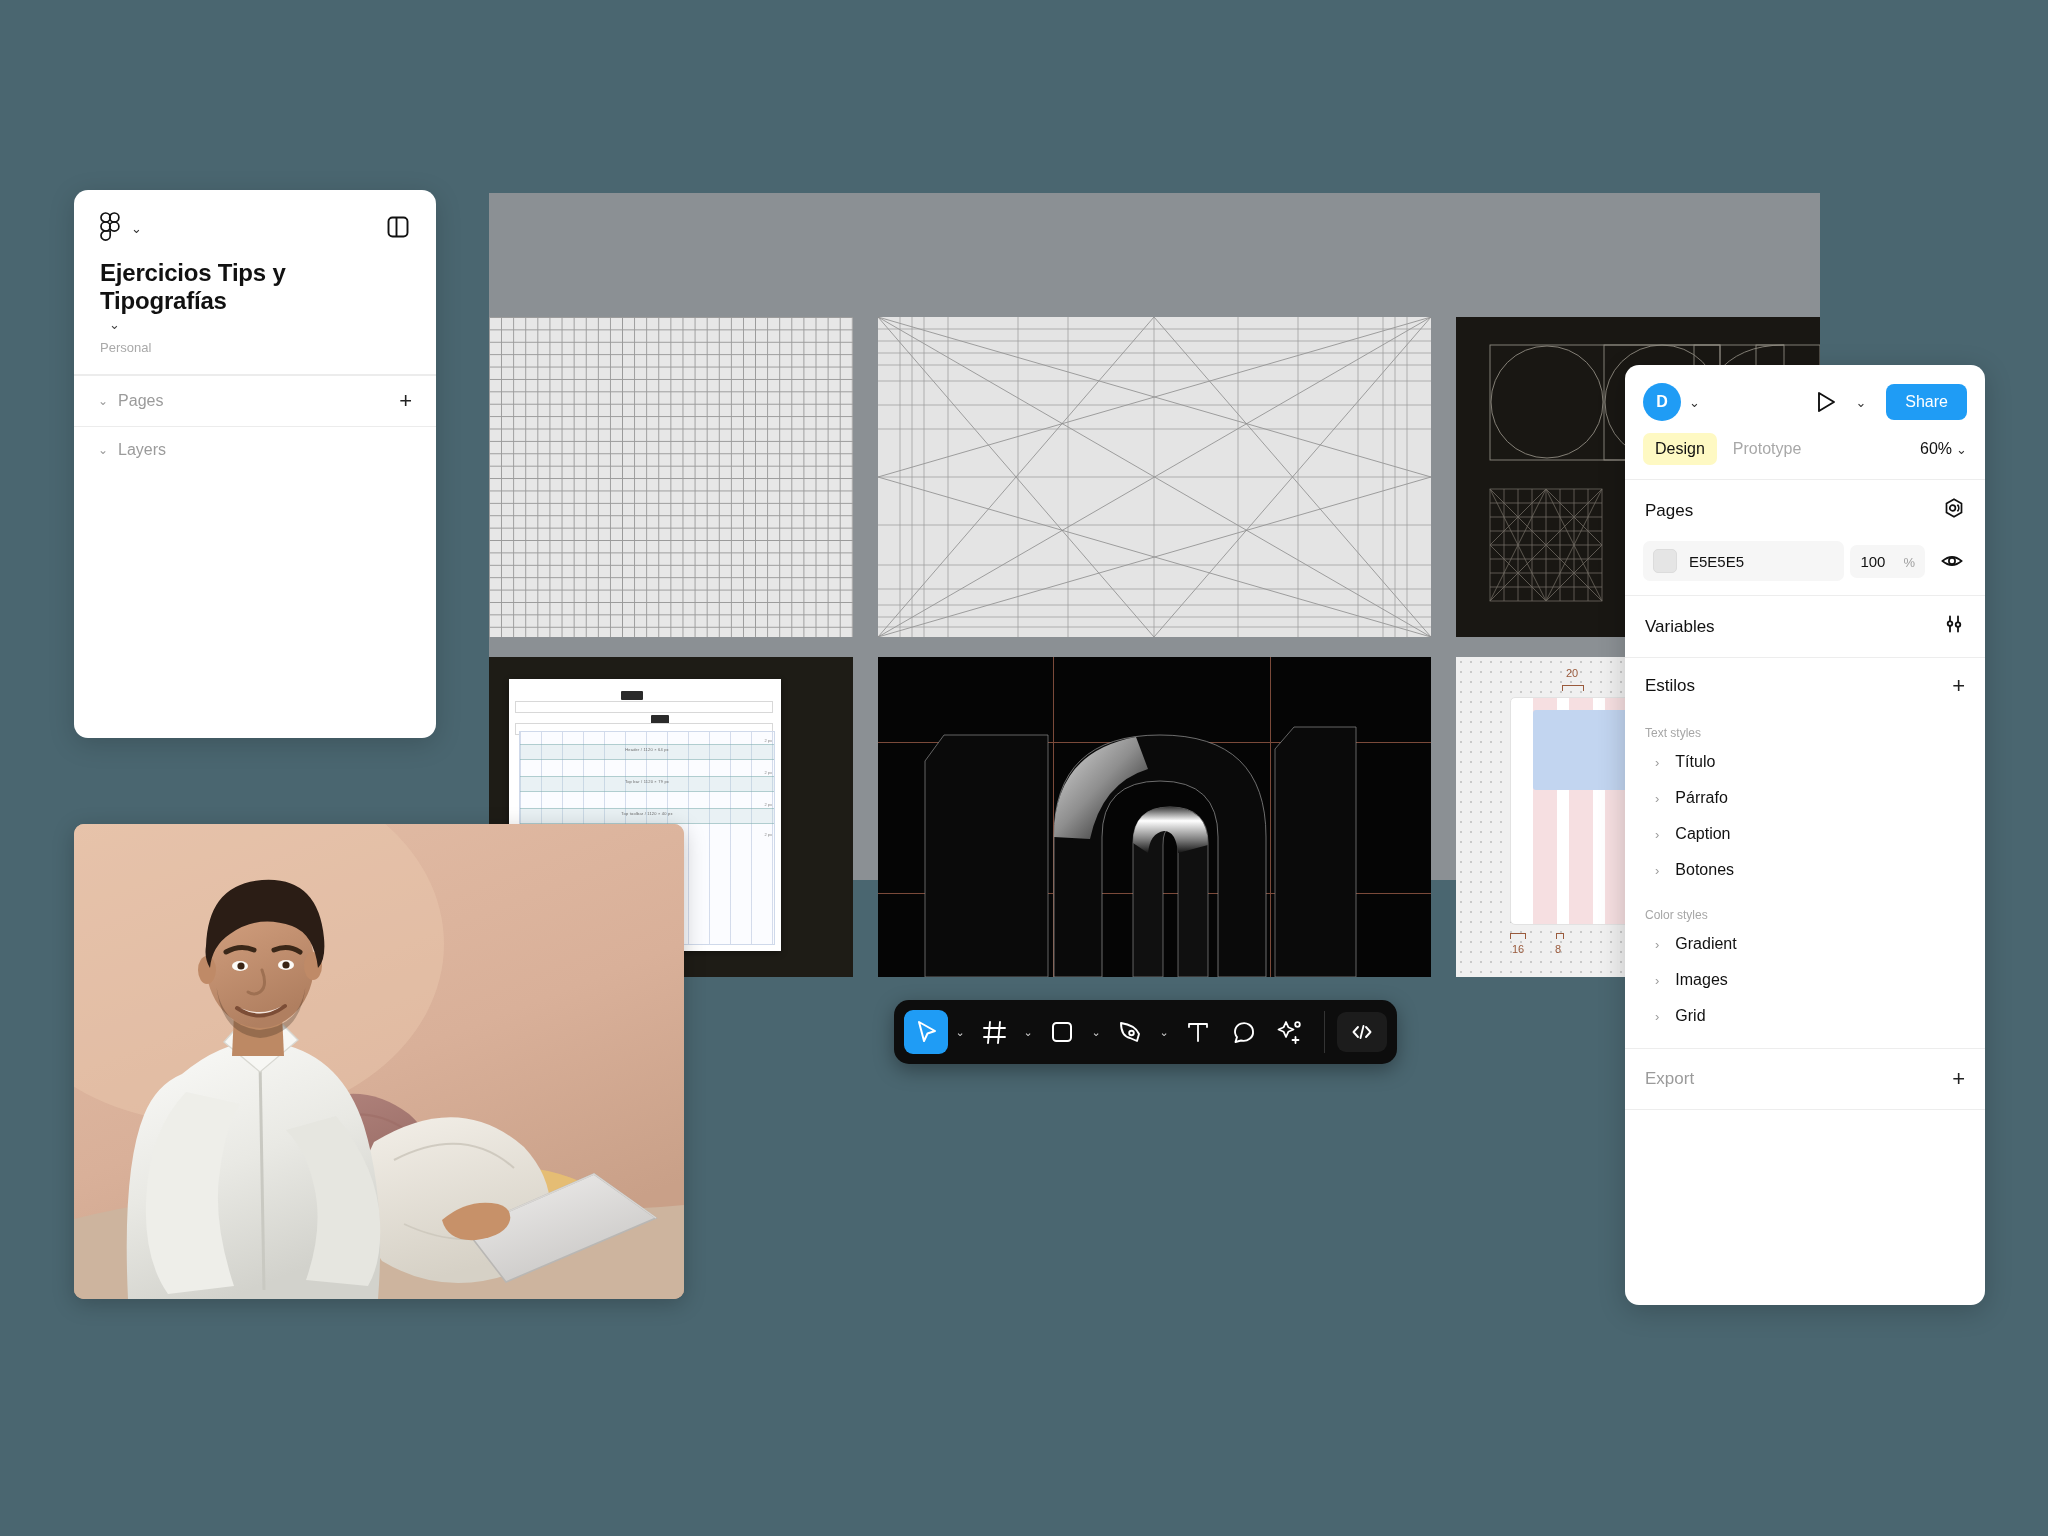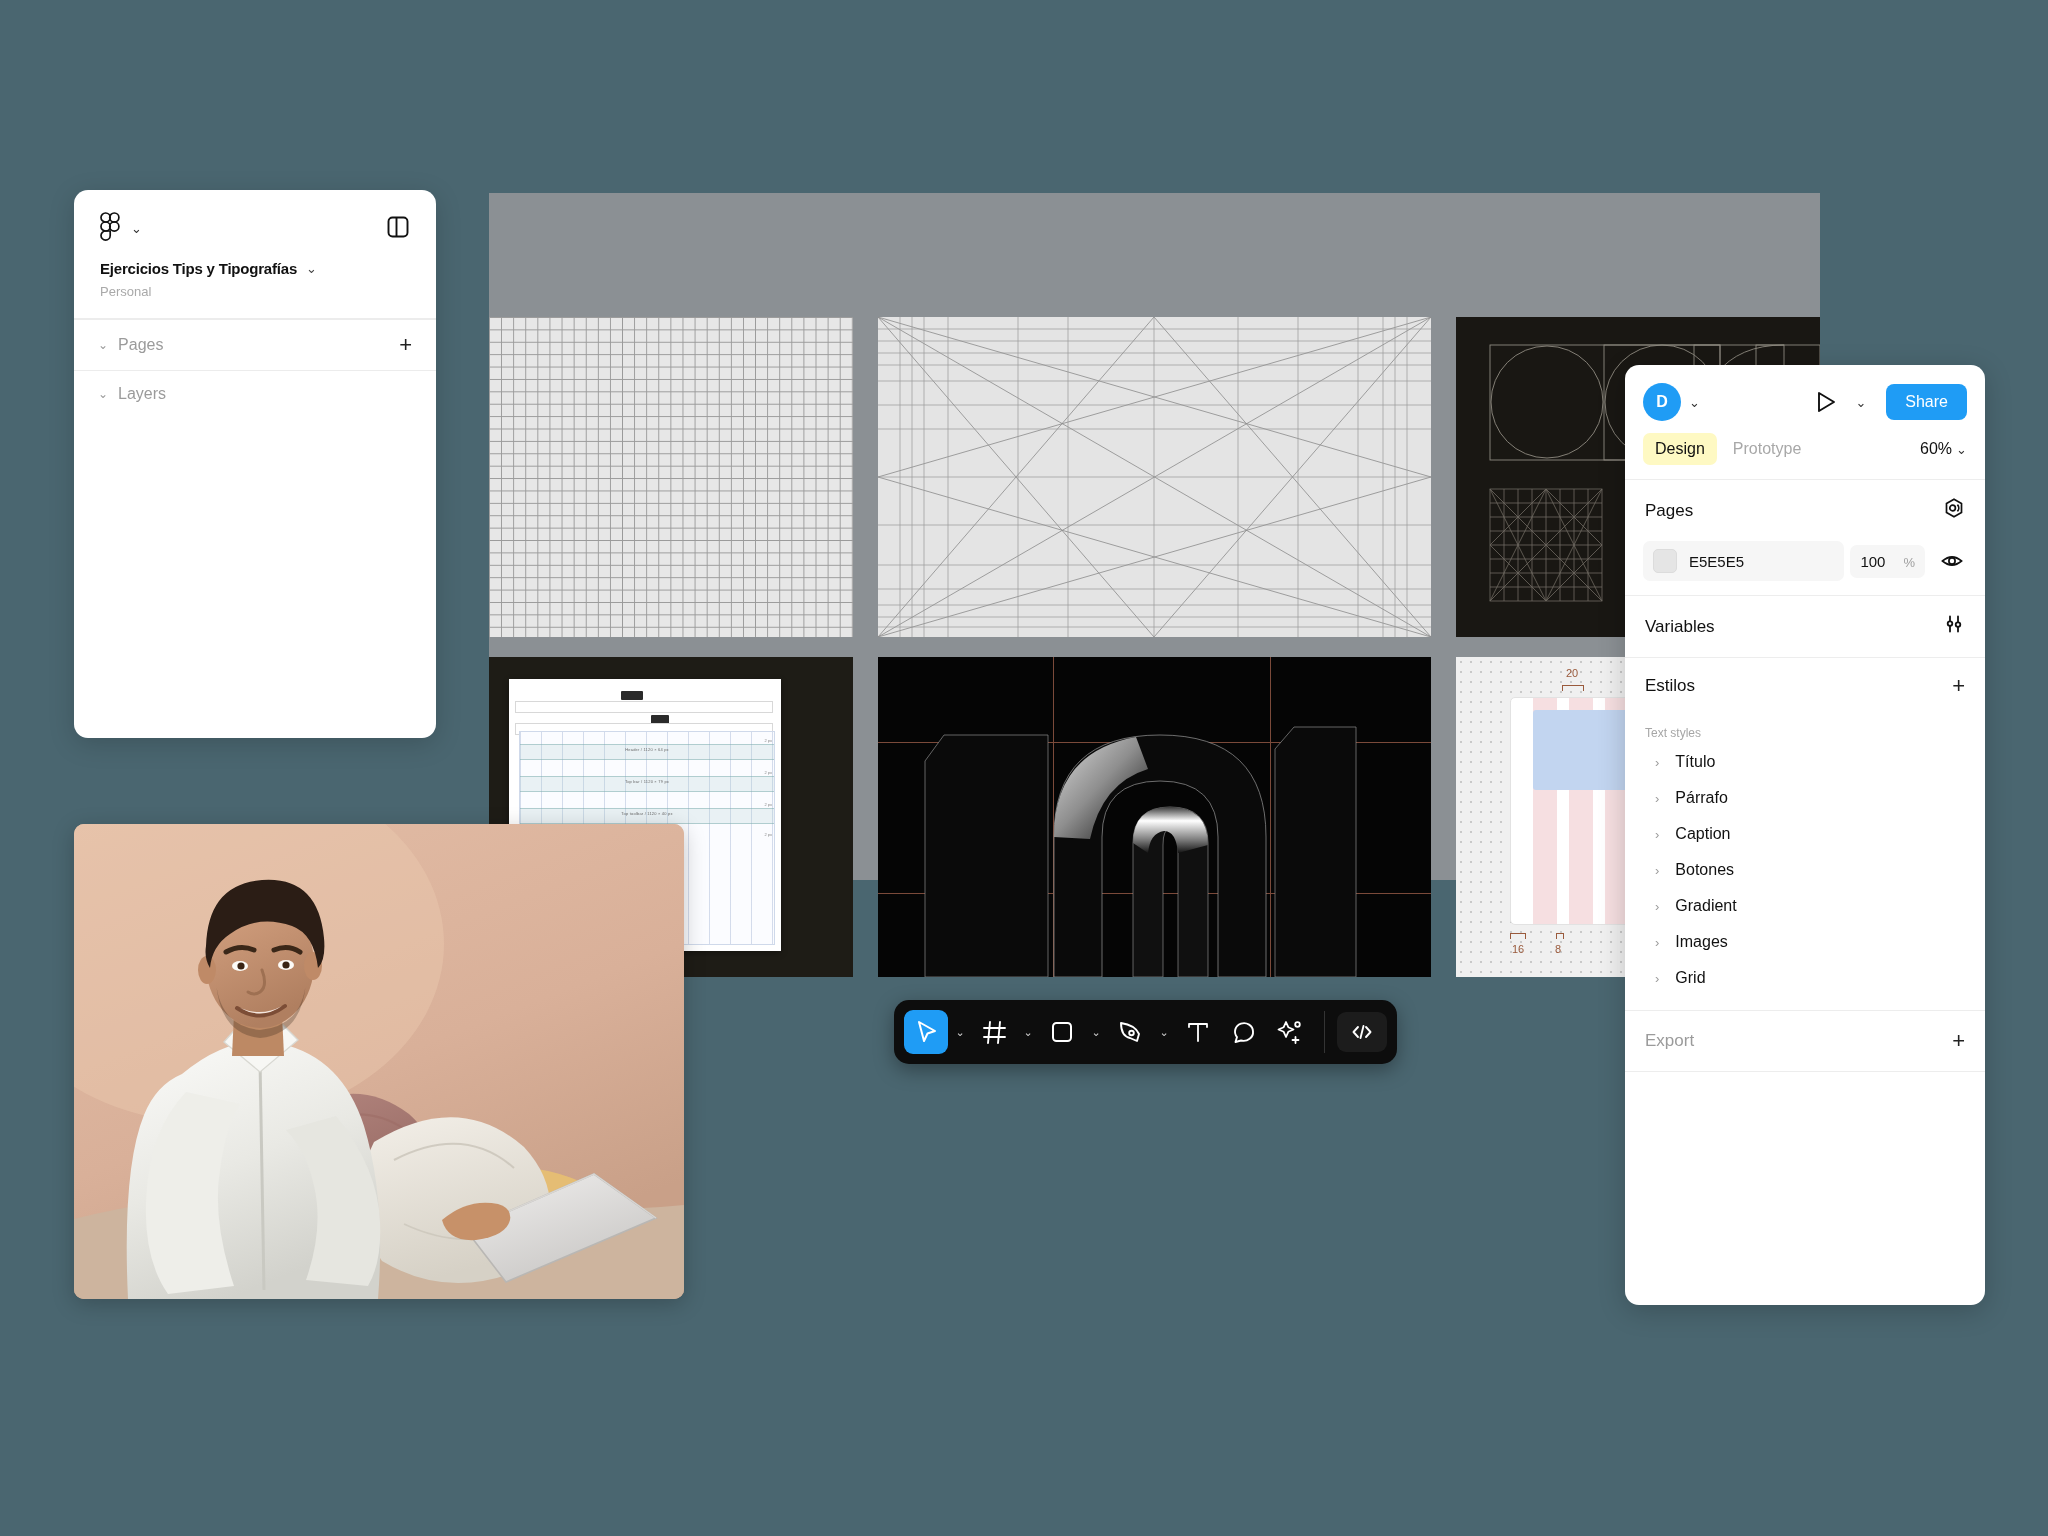--- a/index.html
+++ b/index.html
@@ -136,21 +136,21 @@
     display: flex; flex-direction: column;
   }
   #lp-top-row {
     display: flex; align-items: center; justify-content: space-between;
     padding: 22px 26px 0 26px;
   }
   #figma-logo-group { display: flex; align-items: center; gap: 11px; }
   .chev { color: #333; font-size: 13px; line-height: 1; }
   #lp-title-block { padding: 14px 26px 0 26px; }
   #lp-title {
-    font-size: 15px; font-weight: 700; color: #111; letter-spacing: -.2px;
+    font-size: 24px; font-weight: 700; color: #111; letter-spacing: -.2px;
     display: inline-block; vertical-align: middle;
   }
   #lp-title-chev { margin-left: 9px; color: #444; font-size: 13px; }
   #lp-subtitle { font-size: 13px; color: #a9a9a9; margin-top: 7px; }
   #lp-divider-1 { height: 1px; background: #ececec; margin: 19px 0 0 0; }
   #lp-tabs-row {
     display: flex; align-items: center; justify-content: space-between;
     padding: 10px 22px 10px 22px;
   }
   #lp-tabs { display: flex; align-items: center; gap: 6px; }
@@ -681,20 +681,21 @@
     </div>
     <div class="style-item">
       <span class="item-chev">›</span>
       <span>Caption</span>
     </div>
     <div class="style-item">
       <span class="item-chev">›</span>
       <span>Botones</span>
     </div>
 
+    <div class="group-label" style="padding-top:20px;">Color styles</div>
     <div class="style-item">
       <span class="item-chev">›</span>
       <span>Gradient</span>
     </div>
     <div class="style-item">
       <span class="item-chev">›</span>
       <span>Images</span>
     </div>
 
     <div class="style-item">

